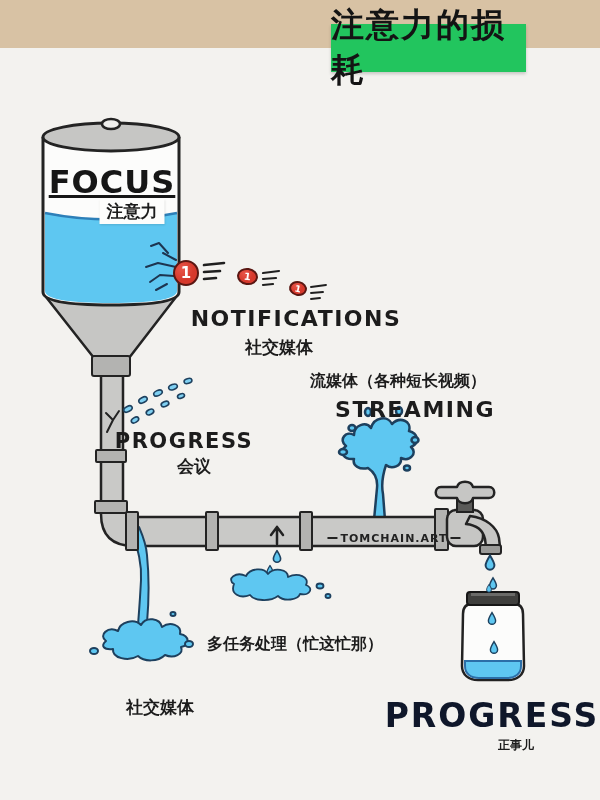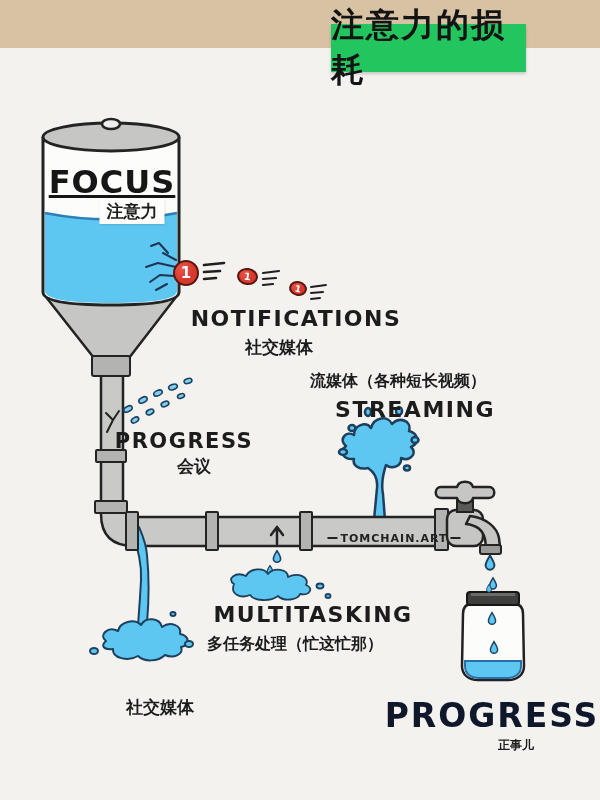--- a/index.html
+++ b/index.html
@@ -199,21 +199,20 @@
   <div class="label zh lbl-17" style="left:263px;top:336px;">社交媒体</div>
 
   <div class="label en lbl-21" style="left:184px;top:429px;">PROGRESS</div>
   <div class="label zh lbl-17" style="left:178px;top:455px;">会议</div>
 
   <div class="label zh lbl-16" style="left:382px;top:371px;">流媒体（各种短长视频）</div>
   <div class="label en lbl-22" style="left:379px;top:397px;">STREAMING</div>
 
   <div class="label watermark" style="left:382px;top:532px;padding-left:24px;">TOMCHAIN.ART</div>
 
-  <div class="label en lbl-22" style="left:277px;top:602px;">MULTITASKING</div>
   <div class="label zh lbl-16" style="left:279px;top:634px;">多任务处理（忙这忙那）</div>
 
   <div class="label zh lbl-17" style="left:144px;top:696px;">社交媒体</div>
 
   <div class="label en progress-en" style="left:492px;top:696px;">PROGRESS</div>
   <div class="label zh progress-zh" style="left:500px;top:737px;">正事儿</div>
 
 </div>
 
 </body></html>

